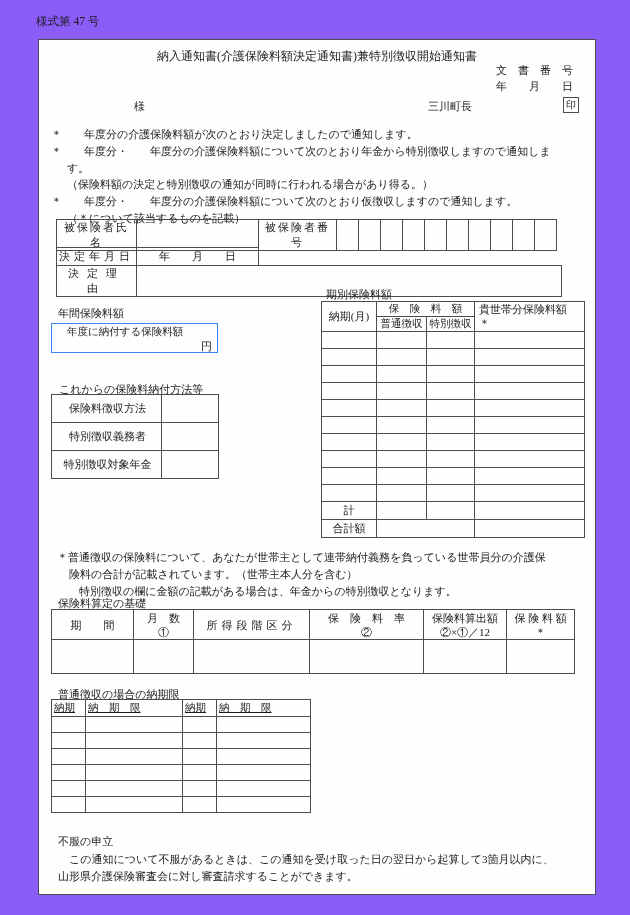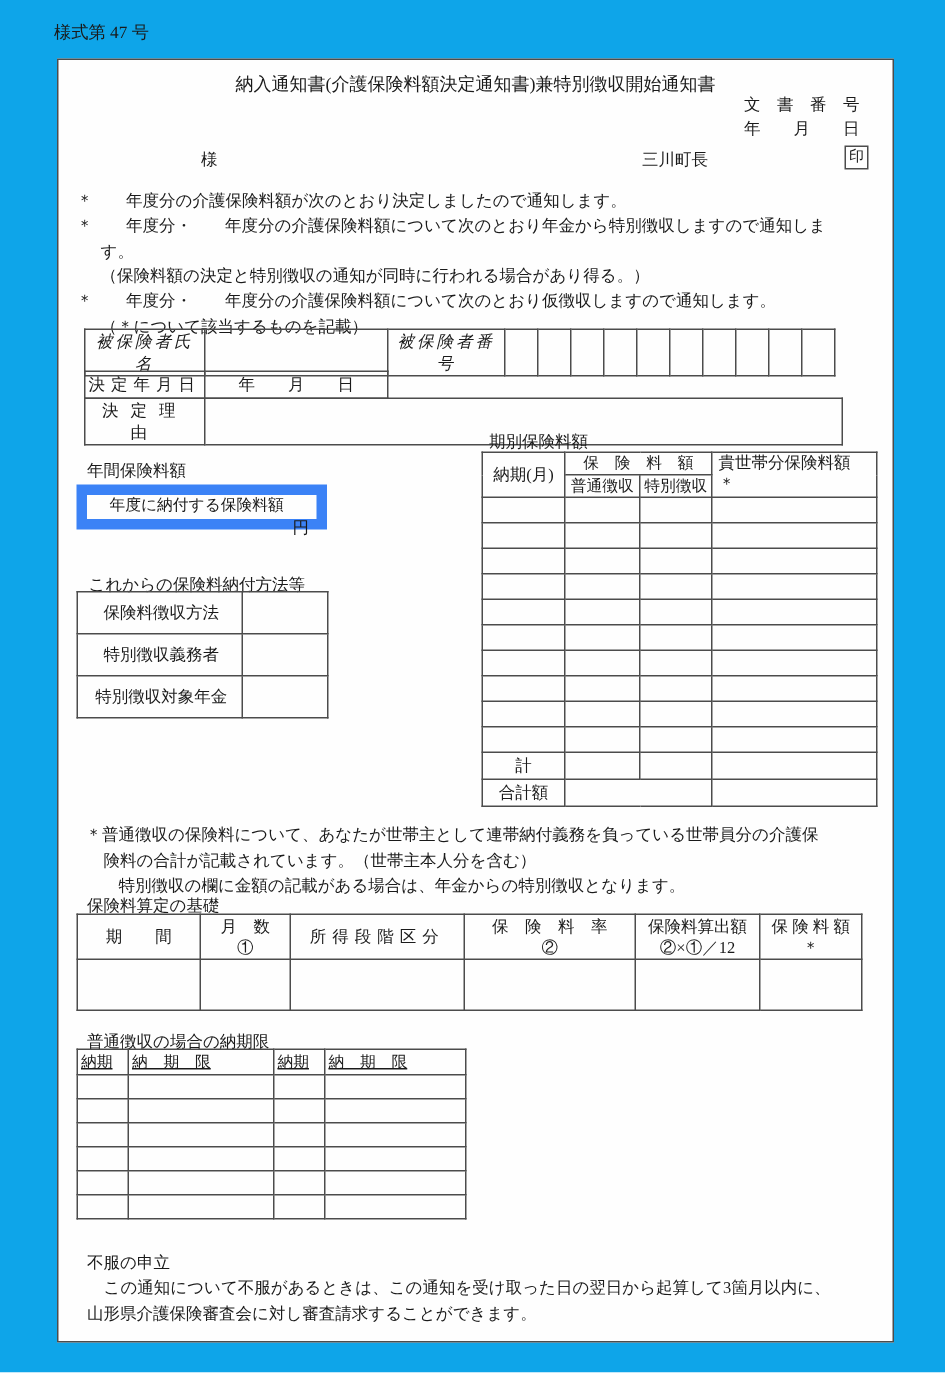--- a/index.html
+++ b/index.html
@@ -1,20 +1,20 @@
 <!DOCTYPE html>
 <html lang="ja"><head>
 <meta charset="utf-8">
 <style>
   * { margin: 0; padding: 0; box-sizing: border-box; }
   html,body { background: #ffffff; }
   .page {
     position: relative;
     width: 630px; height: 915px;
-    background: #0ea5e9;
+    background: #8b5cf6;
     font-family: "Liberation Serif", "DejaVu Serif", serif;
     color: #1a1a1a;
     font-size: 11px;
     overflow: hidden;
     padding-left: 47px;
   }
   .form-number { position: absolute; left: 36px; top: 14px; font-size: 11.5px; }
   .outer-box {
     position: absolute; left: 38px; top: 39px; width: 558px; height: 856px;
     border: 1.5px solid #4c4c4c; background: #fefefe;
@@ -32,21 +32,21 @@
   .notice-indent { padding-left: 16px; }
 
   table { border-collapse: collapse; table-layout: fixed; position: absolute; }
   td { border: 1px solid #4c4c4c; font-size: 11px; padding: 0 2px; vertical-align: middle; overflow: hidden; }
   .label-cell { text-align: center; }
   .ls-2 { letter-spacing: 2px; margin-right: -2px; }
   .ls-4 { letter-spacing: 4px; }
   .ls-8 { letter-spacing: 8px; }
 
   .insured-table { left: 17px; top: 179px; width: 500px; }
-  .insured-table td { height: 22px; font-style: italic; }
+  .insured-table td { height: 22px; }
 
   .decision-date-table { left: 17px; top: 207px; width: 202px; }
   .decision-date-table td { height: 18px; }
   .date-blank { text-align: center; }
 
   .decision-reason-table { left: 17px; top: 225px; width: 505px; }
   .decision-reason-table td { height: 18px; }
 
   .section-label { position: absolute; font-size: 11px; white-space: nowrap; }
   .kibetsu-label { left: 287px; top: 247px; }
@@ -56,21 +56,21 @@
   .kibetsu-table td.household-head {
     text-align: left; vertical-align: top; line-height: 14px; padding-left: 4px; font-size: 11px;
     white-space: pre-line;
   }
   .kibetsu-table tbody.empty-body td { height: 17px; }
   .kibetsu-table tr.total-row td { height: 18px; text-align: center; }
 
   .annual-label { left: 19px; top: 266px; }
   .annual-box {
     position: absolute; left: 12px; top: 283px; width: 167px; height: 30px;
-    border: 7px solid #3b82f6; line-height: 14px; padding: 1px 3px;
+    border: 1px solid #3b82f6; line-height: 14px; padding: 1px 3px;
   }
   .annual-line1 { padding-left: 12px; font-size: 10.5px; }
   .annual-unit { text-align: right; padding-right: 2px; }
 
   .methods-label { left: 20px; top: 342px; }
   .methods-table { left: 12px; top: 354px; width: 167px; }
   .methods-table td { height: 28px; }
   .methods-table td.m-label { text-align: center; padding-left: 4px; }
 
   .notes { position: absolute; left: 18px; top: 509px; width: 540px; line-height: 17px; }

